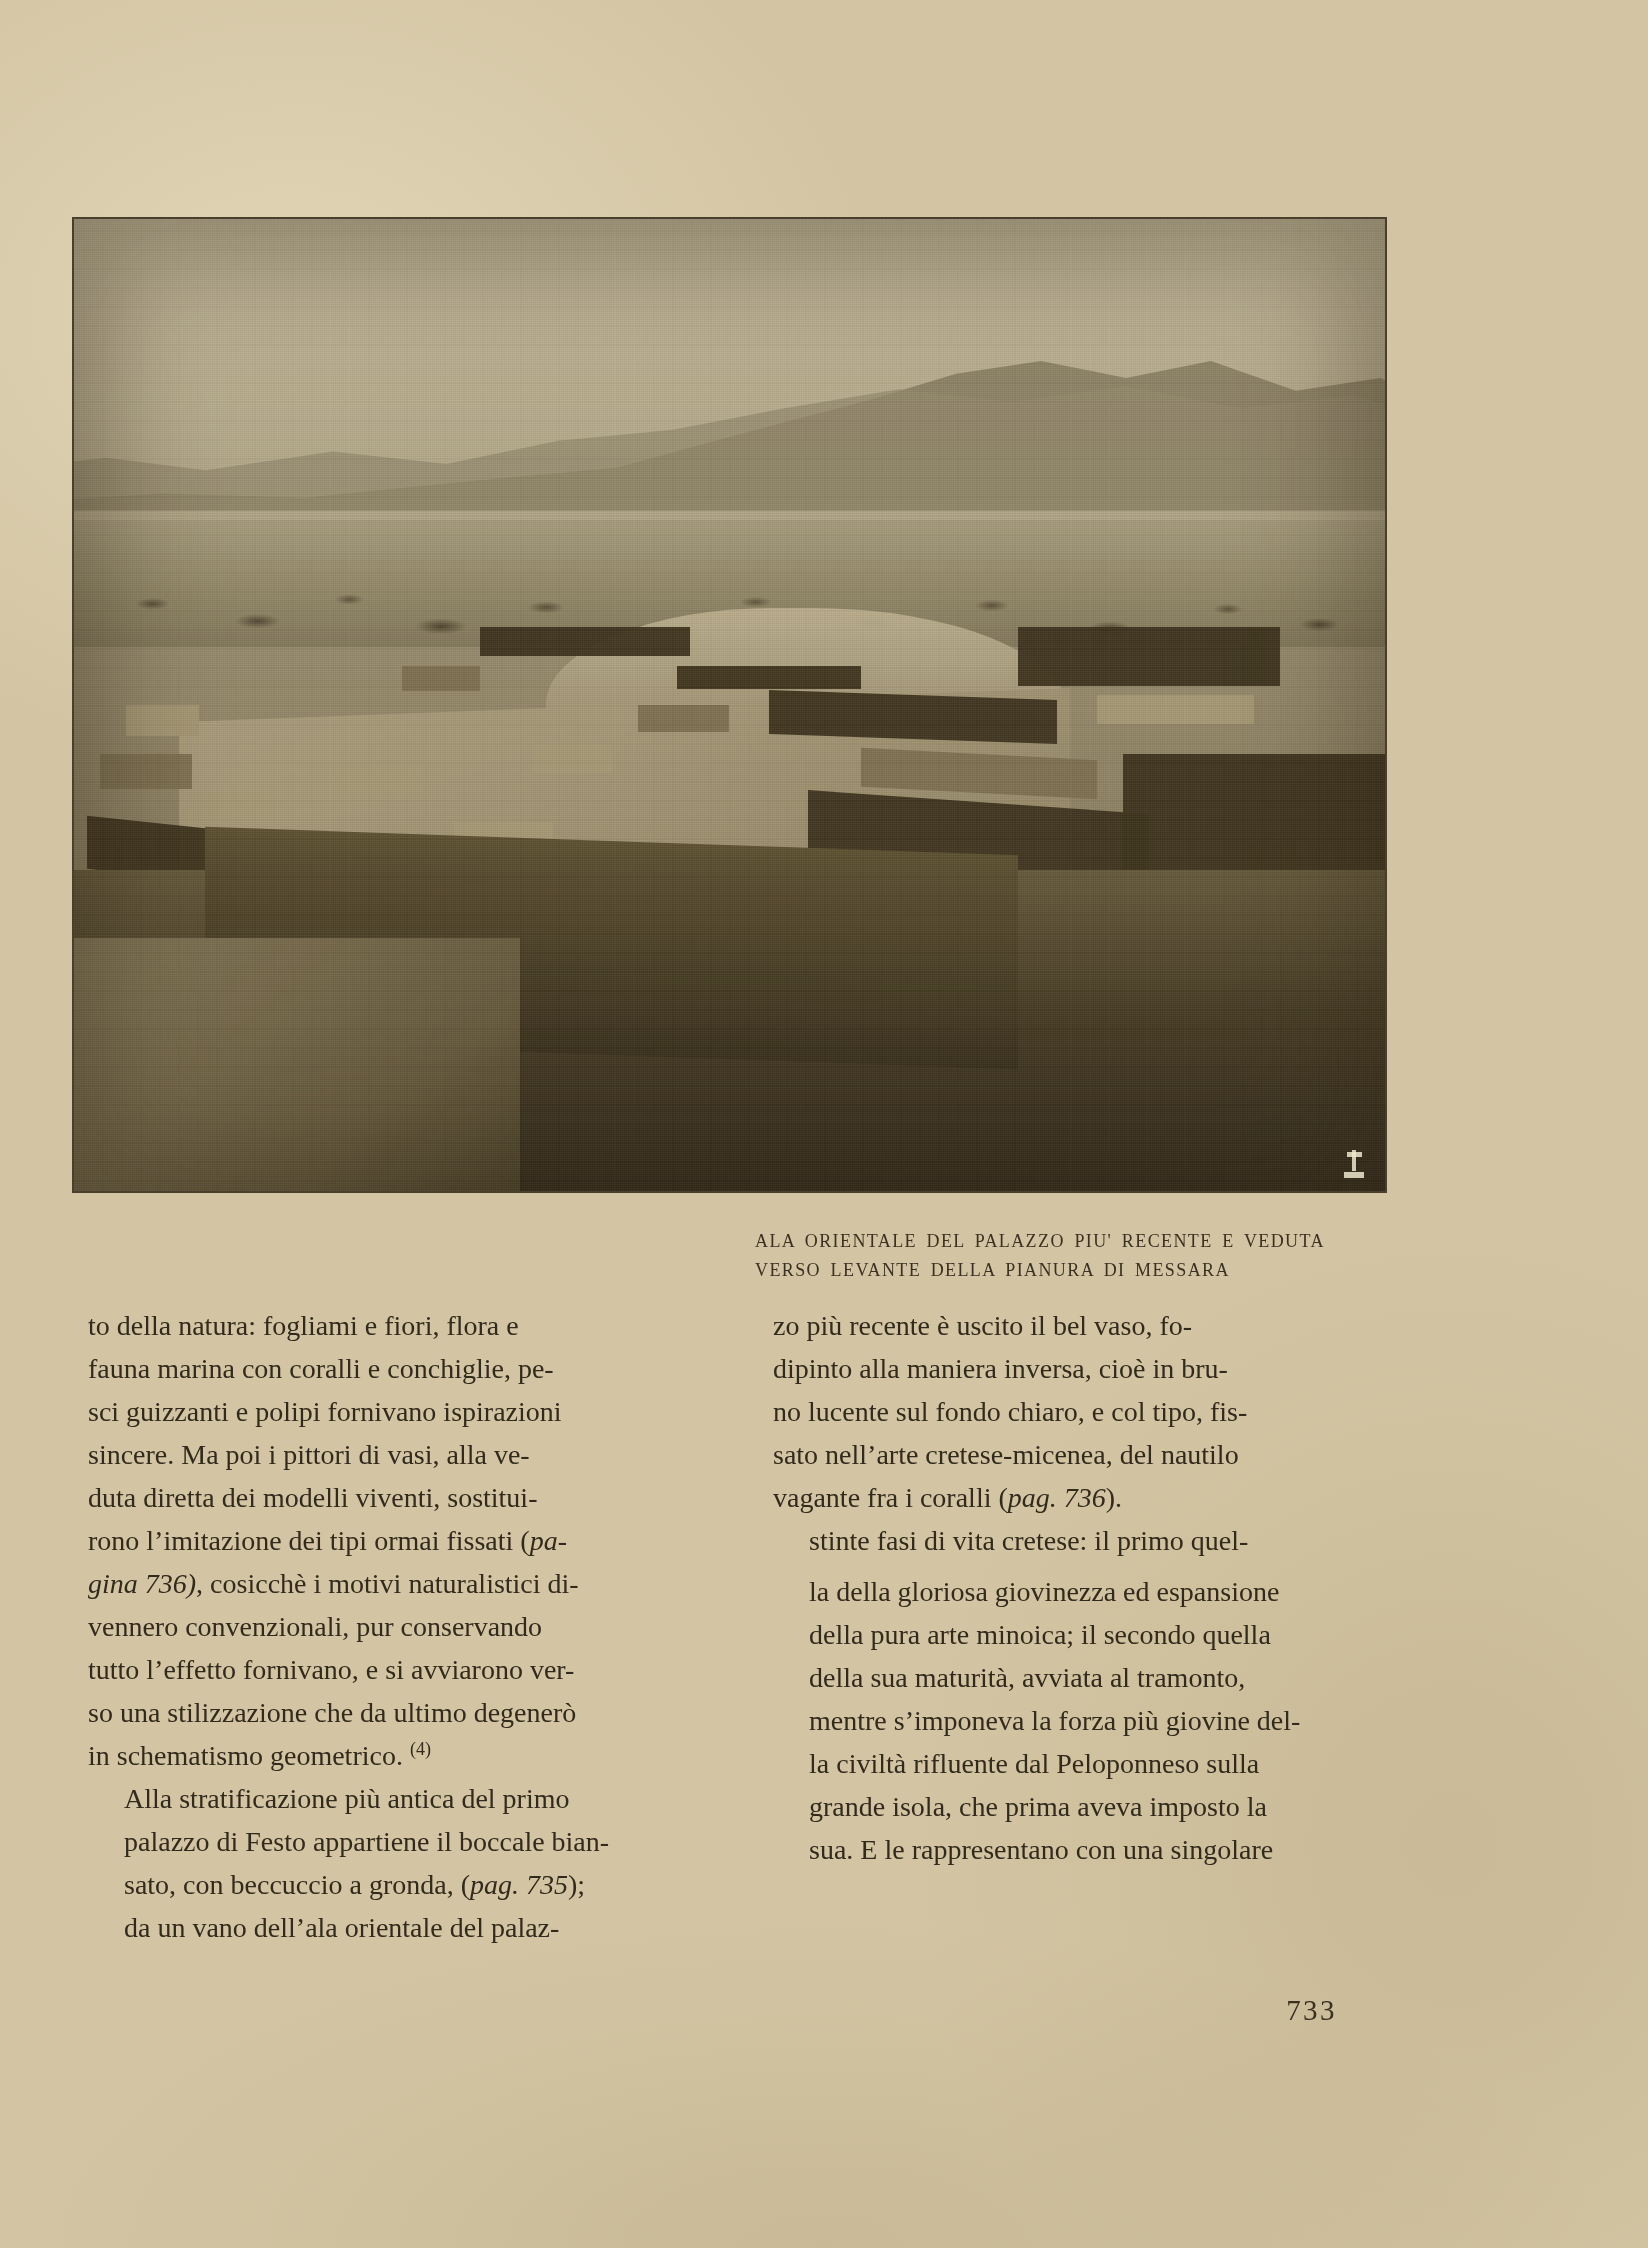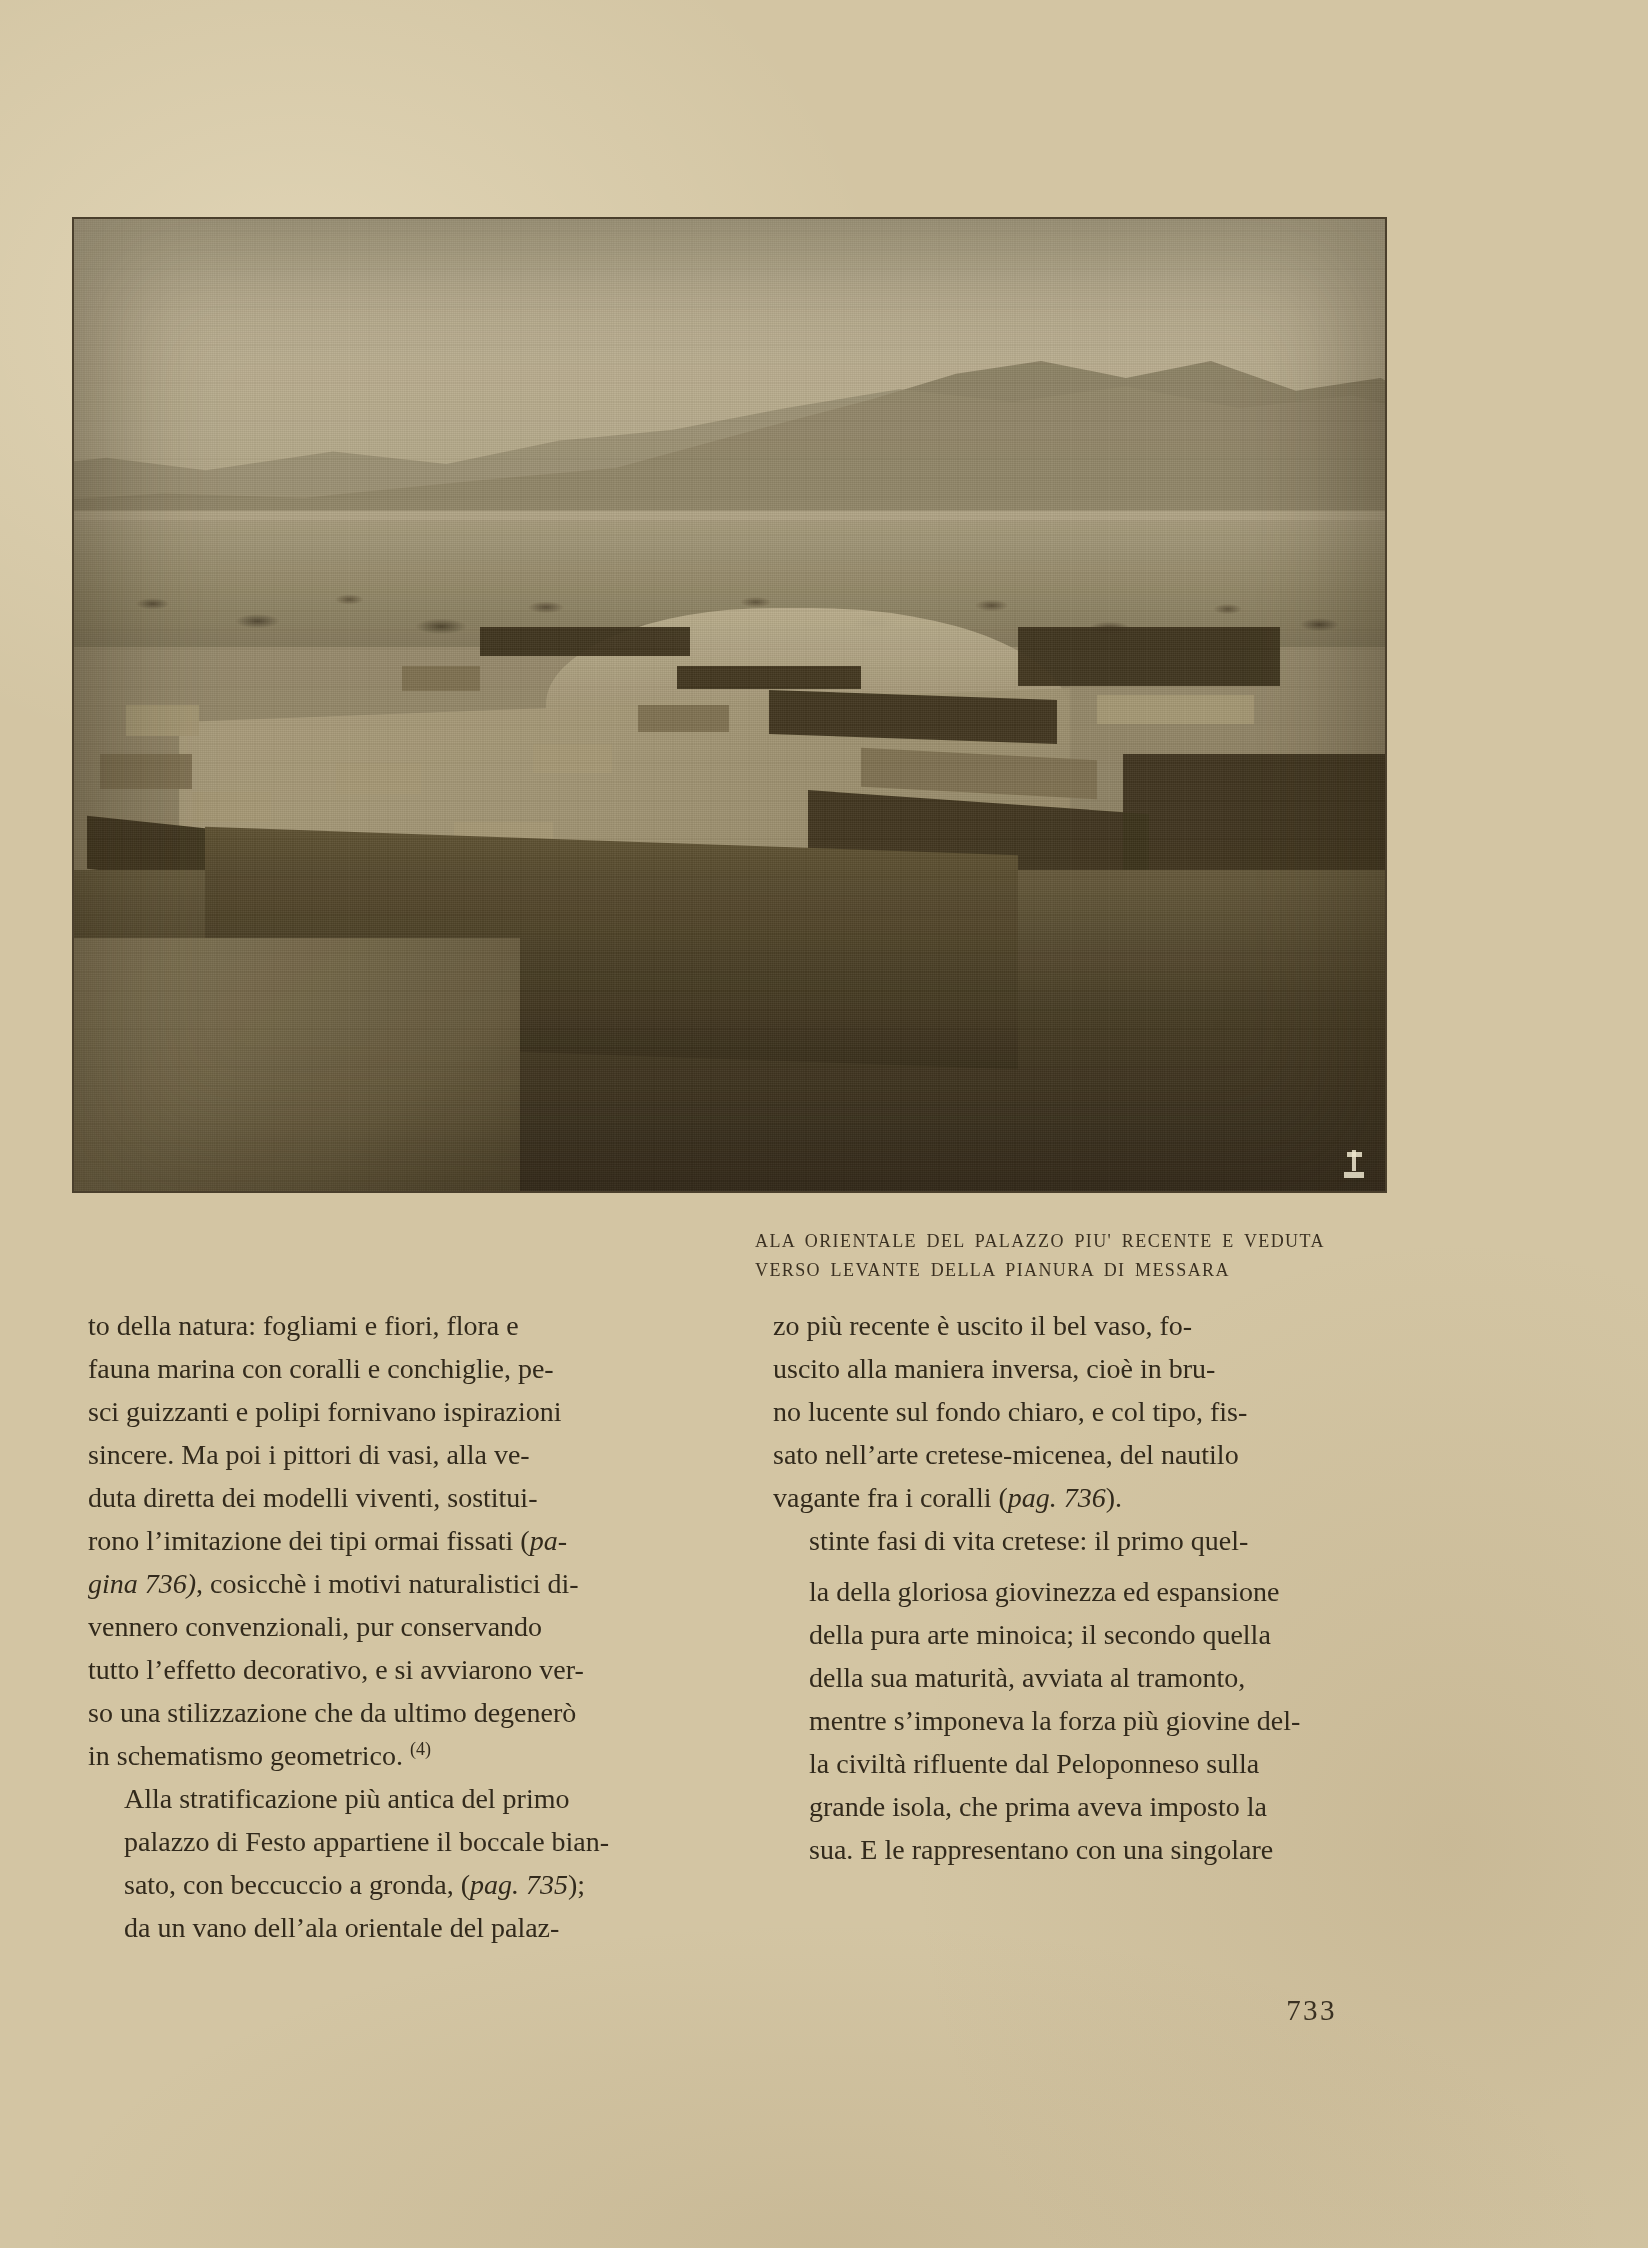--- a/index.html
+++ b/index.html
@@ -365,35 +365,35 @@
       <div class="col" id="col-left">
           <p>
             <span class="ln" style="display: block; white-space: nowrap;"><span>to  della  natura:  fogliami  e  fiori,  flora  e</span></span>
             <span class="ln" style="display: block; white-space: nowrap;"><span>fauna  marina  con  coralli  e  conchiglie,  pe-</span></span>
             <span class="ln" style="display: block; white-space: nowrap;"><span>sci  guizzanti  e  polipi  fornivano  ispirazioni</span></span>
             <span class="ln" style="display: block; white-space: nowrap;"><span>sincere.  Ma  poi  i  pittori  di  vasi,  alla  ve-</span></span>
             <span class="ln" style="display: block; white-space: nowrap;"><span>duta  diretta  dei  modelli  viventi,  sostitui-</span></span>
             <span class="ln" style="display: block; white-space: nowrap;"><span>rono  l’imitazione  dei  tipi  ormai  fissati  (</span><span class="it">pa-</span></span>
             <span class="ln" style="display: block; white-space: nowrap;"><span class="it">gina 736)</span><span>, cosicchè  i  motivi  naturalistici  di-</span></span>
             <span class="ln" style="display: block; white-space: nowrap;"><span>vennero  convenzionali,  pur  conservando</span></span>
-            <span class="ln" style="display: block; white-space: nowrap;"><span>tutto l’effetto decorativo, e si avviarono ver-</span></span>
+            <span class="ln" style="display: block; white-space: nowrap;"><span>tutto l’effetto fornivano, e si avviarono ver-</span></span>
             <span class="ln" style="display: block; white-space: nowrap;"><span>so una stilizzazione che da ultimo degenerò</span></span>
             <span class="ln"><span>in schematismo geometrico. </span><span class="sup">(4)</span></span>
           </p>
           <p>
             <span class="ln" style="display: block; white-space: nowrap;"><span>Alla  stratificazione  più  antica  del  primo</span></span>
             <span class="ln" style="display: block; white-space: nowrap;"><span>palazzo di Festo appartiene il boccale bian-</span></span>
             <span class="ln" style="display: block; white-space: nowrap;"><span>sato,  con  beccuccio  a  gronda,  (</span><span class="it">pag. 735</span><span>);</span></span>
             <span class="ln"><span>da  un  vano  dell’ala  orientale  del  palaz-</span></span>
           </p>
         </div>
       <div class="col" id="col-right">
           <p>
             <span class="ln" style="display: block; white-space: nowrap;"><span>zo  più  recente  è  uscito  il  bel  vaso,  fo-</span></span>
-            <span class="ln" style="display: block; white-space: nowrap;"><span>uscito  alla  maniera  inversa,  cioè  in  bru-</span></span>
+            <span class="ln" style="display: block; white-space: nowrap;"><span>dipinto  alla  maniera  inversa,  cioè  in  bru-</span></span>
             <span class="ln" style="display: block; white-space: nowrap;"><span>no lucente sul fondo chiaro, e col tipo, fis-</span></span>
             <span class="ln" style="display: block; white-space: nowrap;"><span>sato  nell’arte  cretese-micenea,  del  nautilo</span></span>
             <span class="ln"><span>vagante  fra  i  coralli  (</span><span class="it">pag. 736</span><span>).</span></span>
           </p>
           <p>
             <span class="ln" style="display: block; white-space: nowrap;"><span>stinte  fasi  di  vita  cretese:  il  primo  quel-</span></span>
             <span class="ln" style="display: block; white-space: nowrap; margin-top: 8px;"><span>la  della  gloriosa  giovinezza  ed  espansione</span></span>
             <span class="ln" style="display: block; white-space: nowrap;"><span>della  pura  arte  minoica;  il  secondo  quella</span></span>
             <span class="ln" style="display: block; white-space: nowrap;"><span>della  sua  maturità,  avviata  al  tramonto,</span></span>
             <span class="ln" style="display: block; white-space: nowrap; font-family: Liberation Serif, serif;"><span>mentre s’imponeva la forza più giovine del-</span></span>

